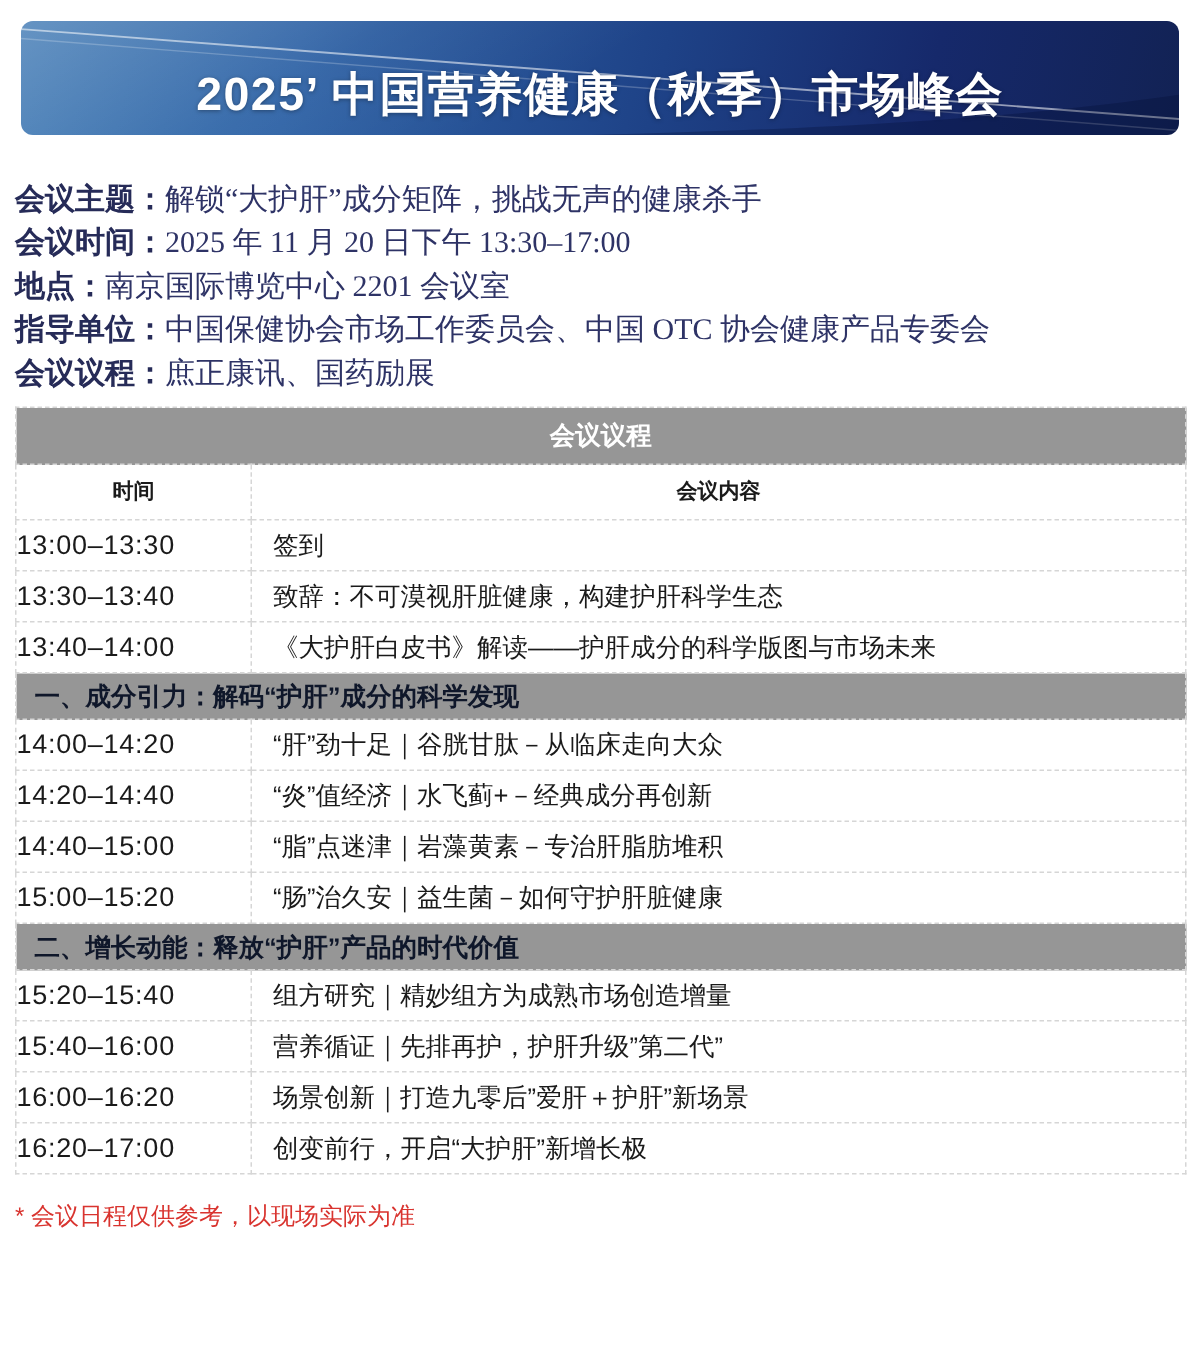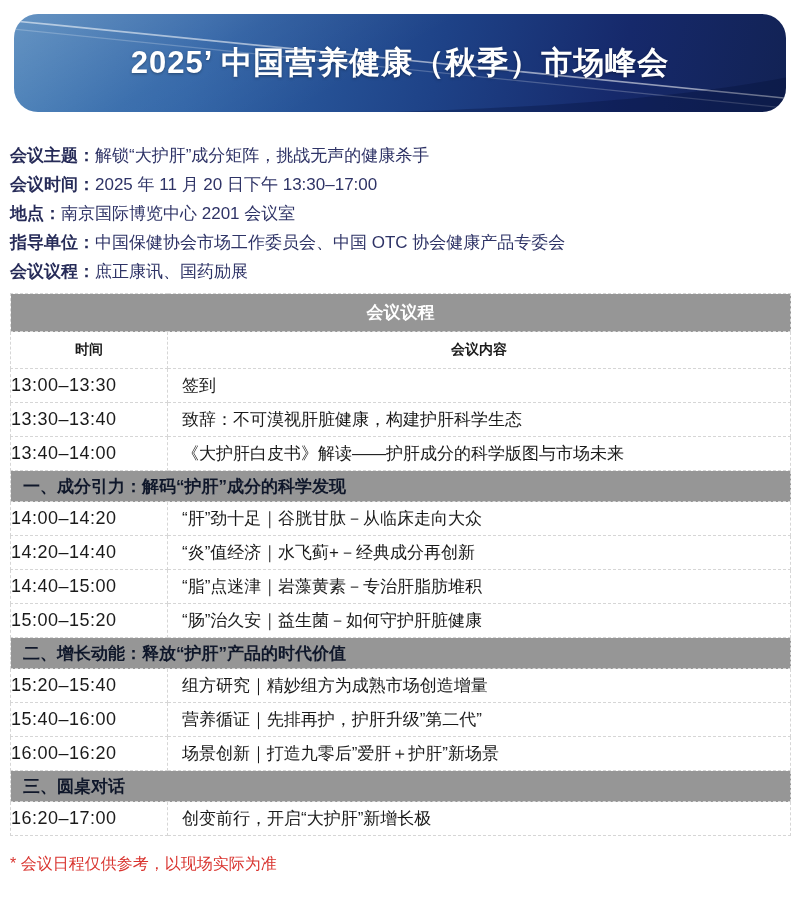--- a/index.html
+++ b/index.html
@@ -18,22 +18,22 @@
   body{
     width:800px;height:911px;background:#ffffff;
     font-family:"Liberation Sans","DejaVu Sans",sans-serif;
     overflow:hidden;
   }
 
   
   .banner{
     position:relative;
     margin:14px 14px 0 14px;
-    height:98px;
-    border-radius:24px;
+    height:76px;
+    border-radius:8px;
     overflow:hidden;
     background:linear-gradient(103deg,
       var(--banner-left) 0%,
       #2f63a6 24%,
       var(--banner-mid) 55%,
       #16296b 78%,
       var(--banner-right) 100%);
   }
   .banner::before{
     content:"";
@@ -49,22 +49,23 @@
     font-size:31px;
     font-weight:bold;
     letter-spacing:1px;
     text-shadow:0 1px 3px rgba(0,0,0,0.35);
     white-space:nowrap;
   }
 
   
   .info{
     margin:29px 10px 0 10px;
-    font-size:17px;
+    font-size:20px;
     color:var(--text-navy);
+    font-family:Liberation Serif, serif;
   }
   .info-line{line-height:29px;white-space:nowrap;}
   .info-label{font-weight:bold;color:var(--label-navy);}
 
   
   table.agenda{
     width:780px;
     margin:7px 10px 0 10px;
     border-collapse:collapse;
     table-layout:fixed;
@@ -197,23 +198,20 @@
         <td class="content">组方研究｜精妙组方为成熟市场创造增量</td>
       </tr>
       <tr class="item-row">
         <td class="time">15:40–16:00</td>
         <td class="content">营养循证｜先排再护，护肝升级”第二代”</td>
       </tr>
       <tr class="item-row">
         <td class="time">16:00–16:20</td>
         <td class="content">场景创新｜打造九零后”爱肝＋护肝”新场景</td>
       </tr>
-      <tr class="section-row">
-        <td colspan="2">三、圆桌对话</td>
-      </tr>
       <tr class="item-row">
         <td class="time">16:20–17:00</td>
         <td class="content">创变前行，开启“大护肝”新增长极</td>
       </tr>
     </tbody>
 </table>
 
 <div class="footnote">* 会议日程仅供参考，以现场实际为准</div>
 
 </body></html>

